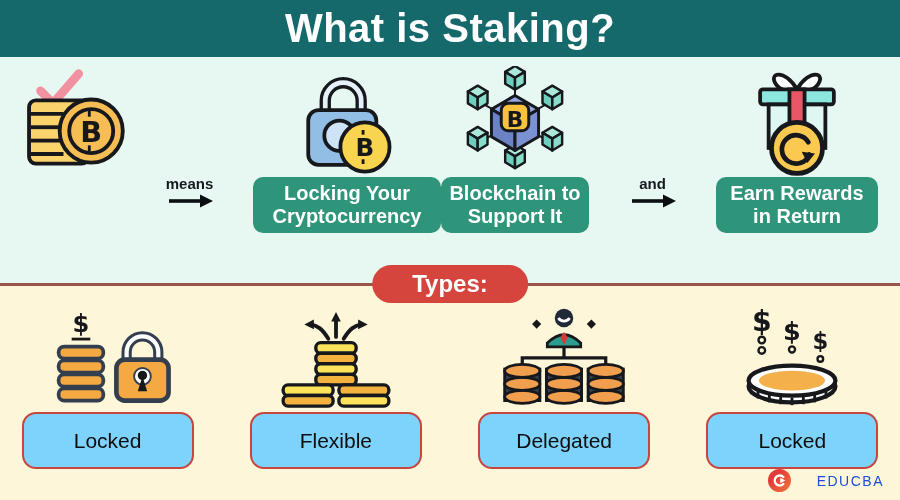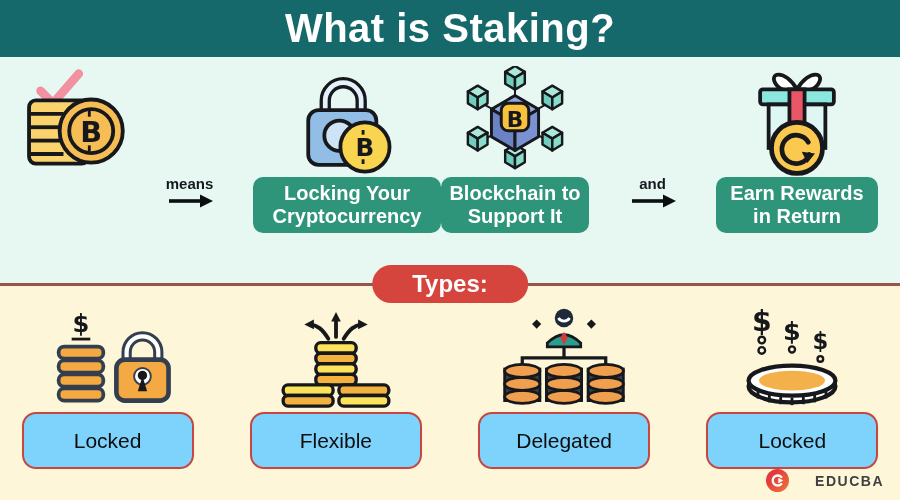--- a/index.html
+++ b/index.html
@@ -53,21 +53,21 @@
   }
   
   .logo{
     position:absolute;right:16px;bottom:8px;display:flex;align-items:center;gap:6px;z-index:4;
   }
   .logo-circle{
     width:23px;height:23px;border-radius:50%;
     background:linear-gradient(135deg,#e23b3b 30%,#ef7a3a 100%);
     display:flex;align-items:center;justify-content:center;
   }
-  .logo-text{font-size:14px;color:#404040;letter-spacing:1.5px;font-weight:700;padding-left:20px;}
+  .logo-text{font-size:14px;color:#1d4ed8;letter-spacing:1.5px;font-weight:400;padding-left:20px;}
   svg text{font-family:"DejaVu Sans","Liberation Sans",sans-serif;}
 </style>
 </head>
 <body>
 
 <div class="header">
   <h1>What is Staking?</h1>
 </div>
 
 <div class="flow">

